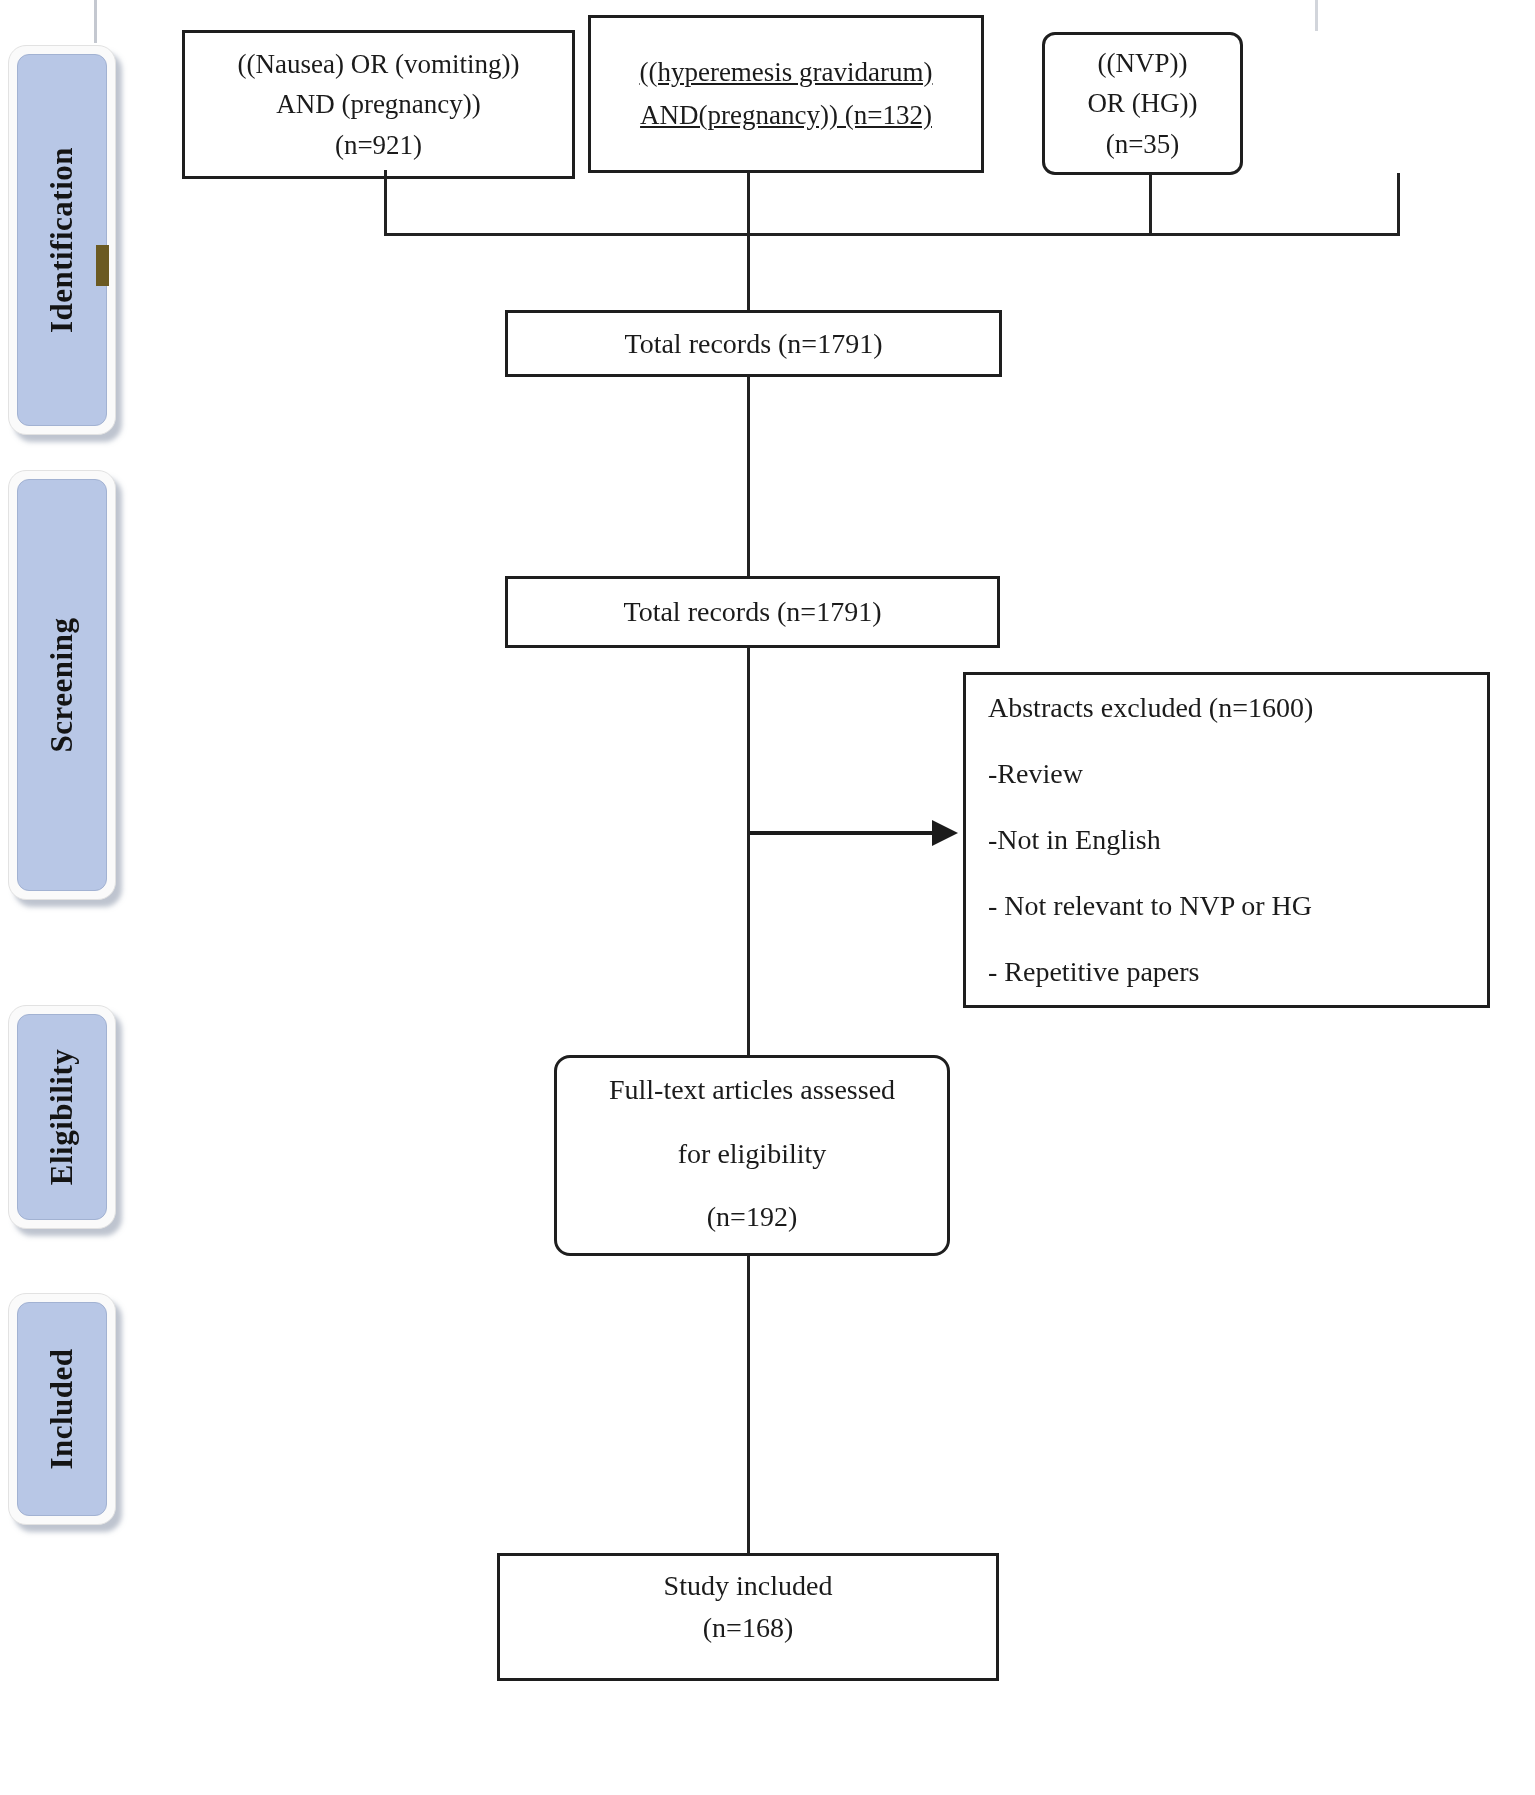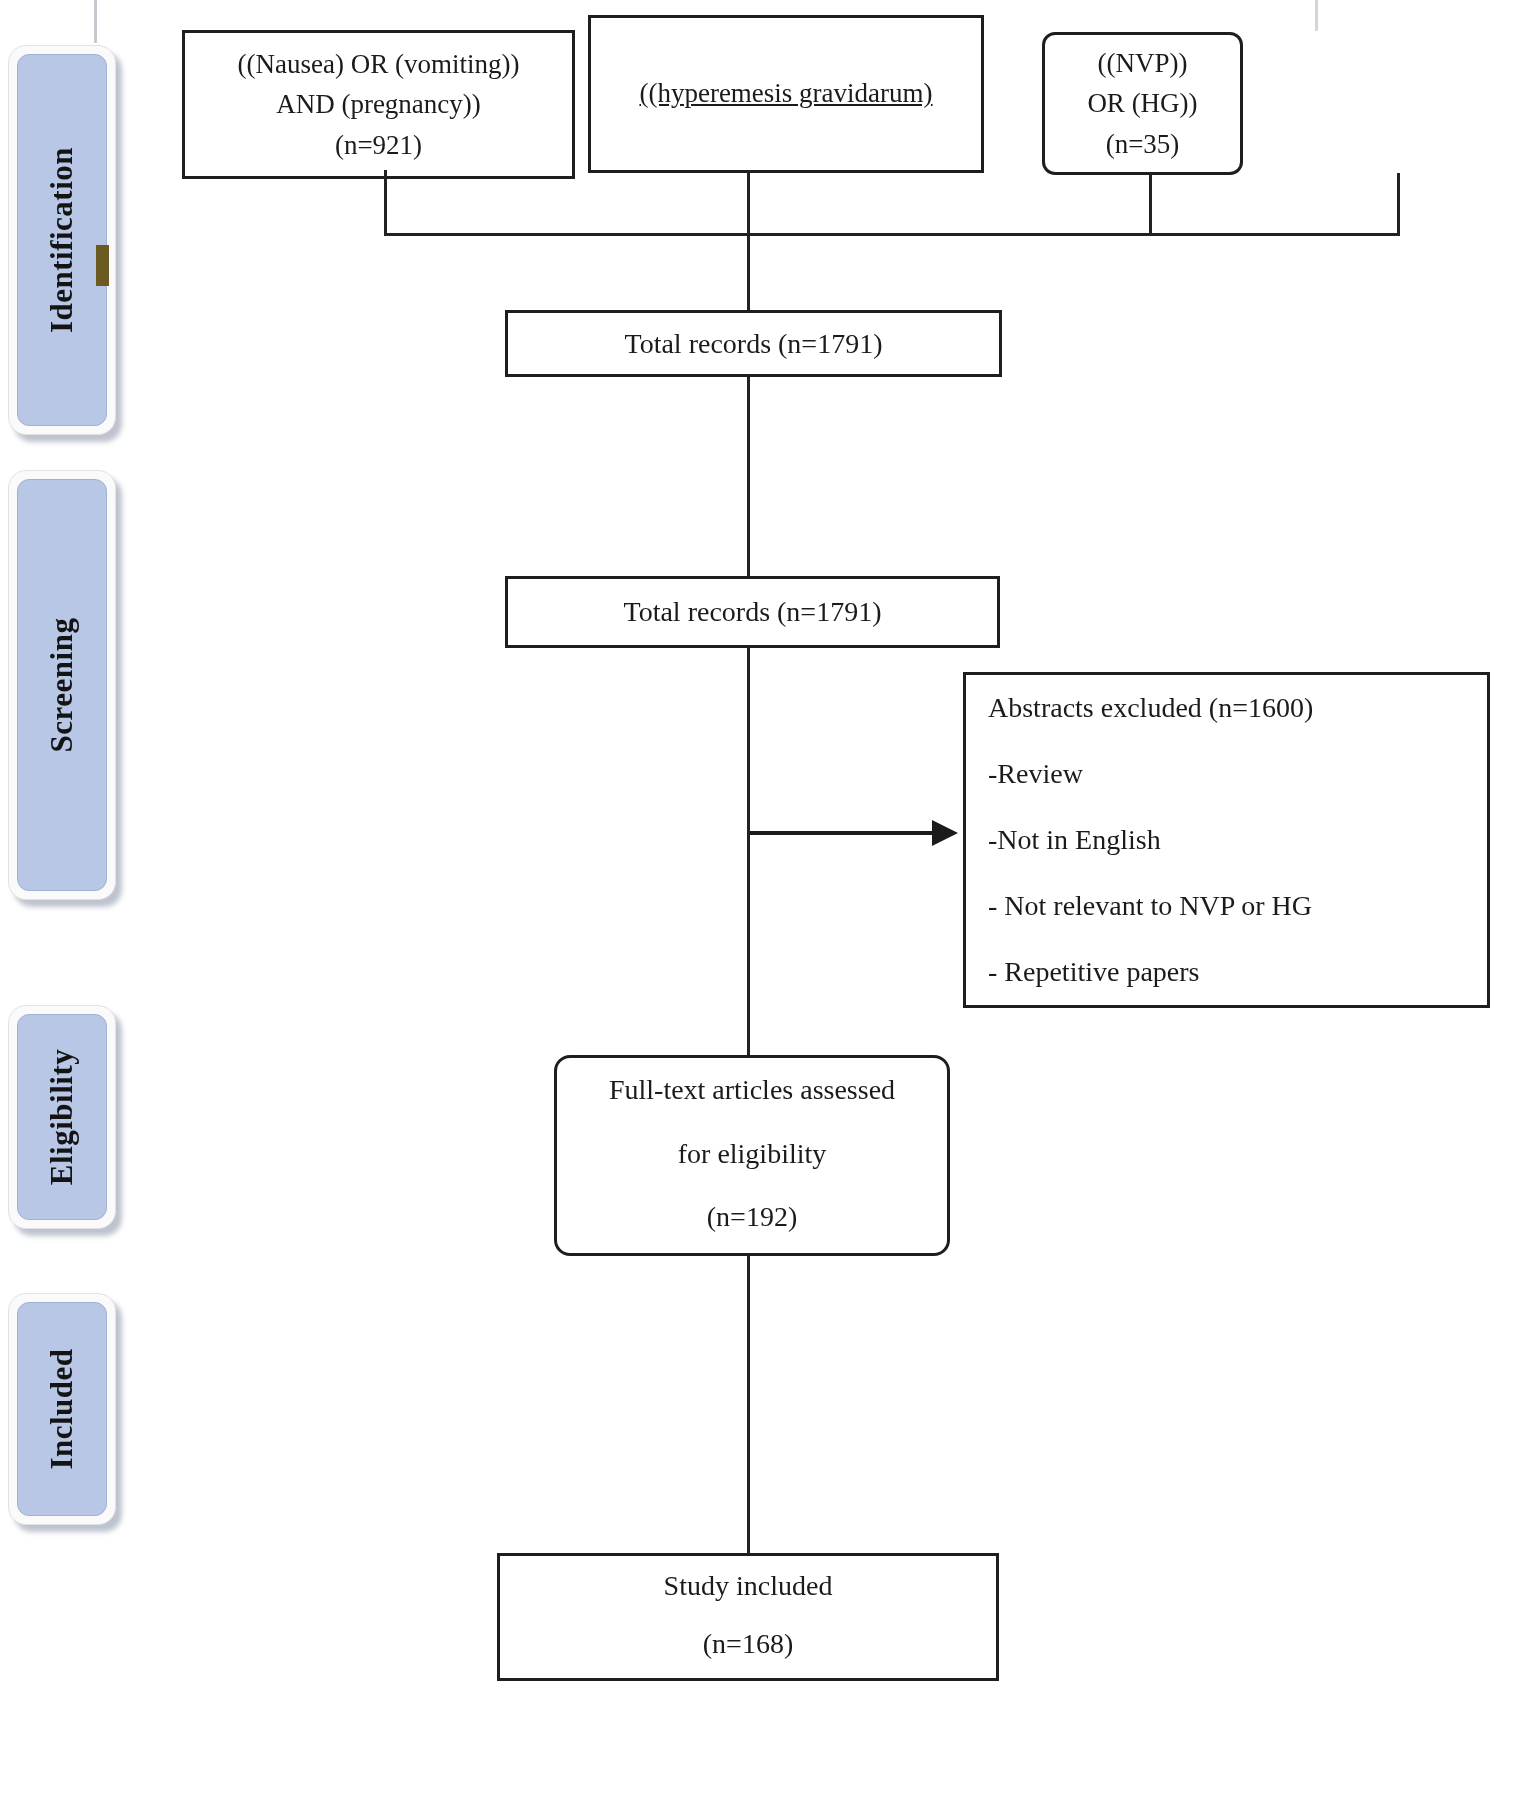--- a/index.html
+++ b/index.html
@@ -40,21 +40,21 @@
     font-size:28px; line-height:66px;
     justify-content:center;
   }
   #full-text-box {
     left:554px; top:1055px; width:396px; height:201px;
     font-size:28px; justify-content:space-between;
     padding:11px 0 15px; box-sizing:border-box;border-radius:16px;
   }
   #study-included-box {
     left:497px; top:1553px; width:502px; height:128px;
-    font-size:28px; justify-content:space-between;
+    font-size:28px; justify-content:flex-start;
     padding:9px 0 13px; box-sizing:border-box;
   }
 
   
   .vline, .hline { position:absolute; background:#222222; }
   #drop-a   { left:384px;  top:170px; width:3px;  height:66px; }
   #drop-b   { left:747px;  top:172px; width:3px;  height:140px; }
   #drop-c   { left:1149px; top:174px; width:3px;  height:62px; }
   #drop-d   { left:1397px; top:173px; width:3px;  height:63px; }
   #merge-h  { left:384px;  top:233px; width:1016px; height:3px; }
@@ -143,20 +143,21 @@
   </div>
 
   <div class="fbox" id="search-box-1">
     <div class="ln">((Nausea) OR (vomiting))</div>
     <div class="ln">AND (pregnancy))</div>
     <div class="ln">(n=921)</div>
   </div>
 
   <div class="fbox" id="search-box-2">
     <div class="ln">((hyperemesis gravidarum)</div>
+    <div class="ln">AND(pregnancy)) (n=132)</div>
   </div>
 
   <div class="fbox" id="search-box-3">
     <div class="ln">((NVP))</div>
     <div class="ln">OR (HG))</div>
     <div class="ln">(n=35)</div>
   </div>
 
 
   <div class="vline" id="drop-a"></div>

